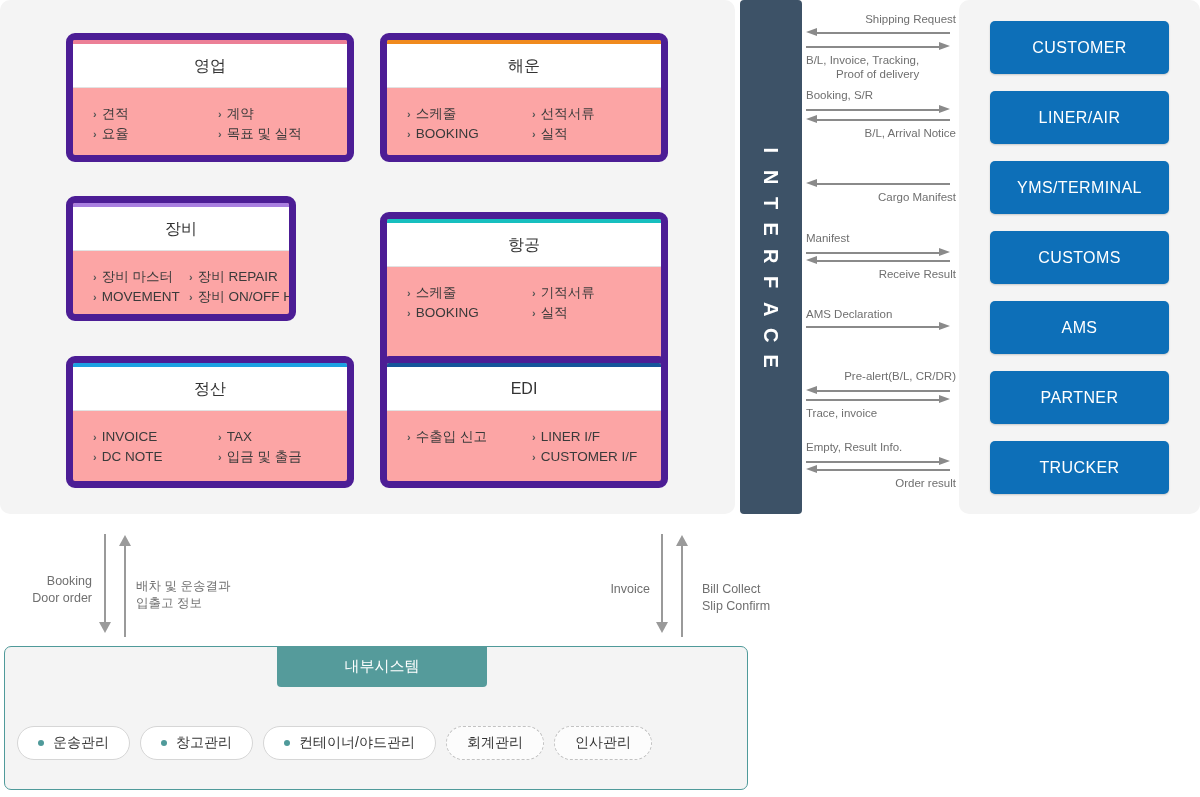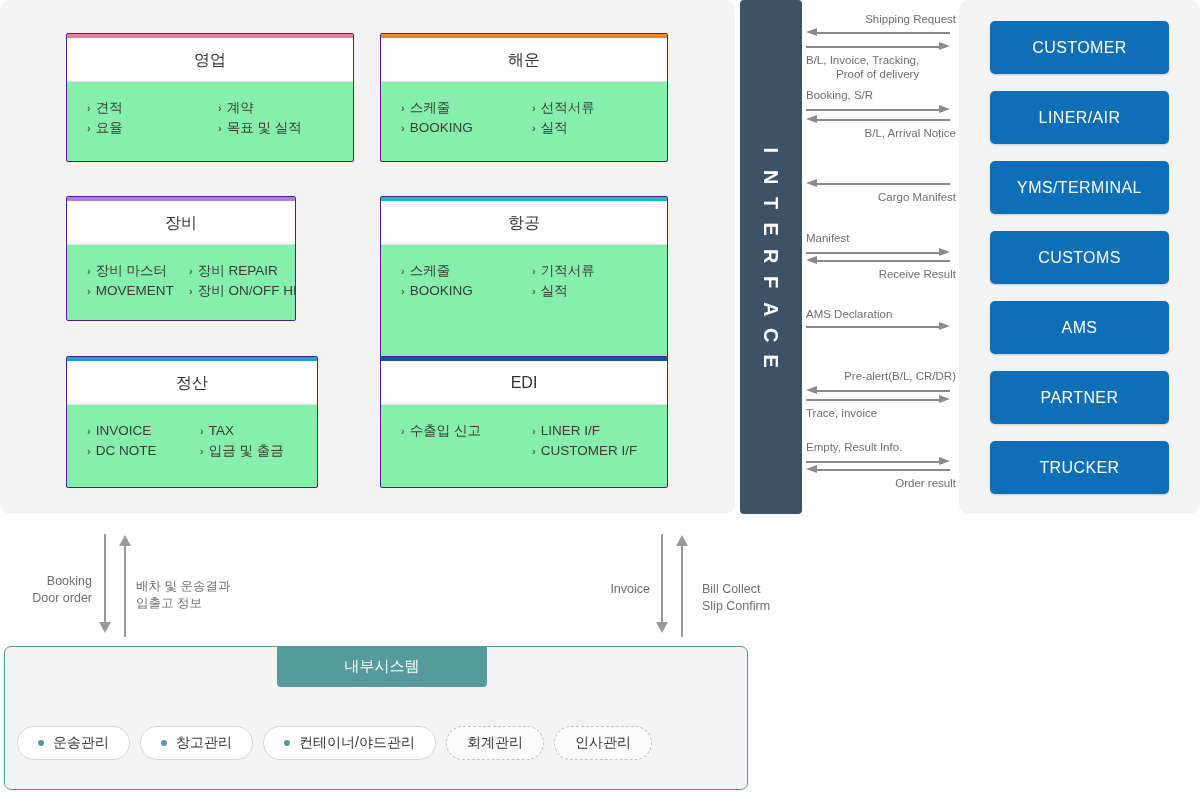--- a/index.html
+++ b/index.html
@@ -12,22 +12,22 @@
     color:#333;
     -webkit-font-smoothing:antialiased;
   }
 
   
   #modules-panel{
     position:absolute;left:0;top:0;width:735px;height:514px;
     background:#f4f4f4;border-radius:10px;
   }
   .card{
-    position:absolute;background:#86efac;
-    border:1px solid #4c1d95;border-radius:2px;
+    position:absolute;background:#fca5a5;
+    border:7px solid #4c1d95;border-radius:9px;
     box-sizing:border-box;overflow:hidden;
   }
   .card-bar{height:4px;width:100%;}
   .card-title{
     height:43px;line-height:43px;text-align:center;
     font-size:16px;color:#333;border-bottom:1px solid #e2e2e2;
     background:#fff;
   }
   .card-body{
     display:flex;flex-wrap:wrap;padding:16px 0 0 0;
@@ -37,22 +37,22 @@
   .card-body .col:last-child{padding-left:8px;}
   .item{
     font-size:13.5px;color:#3a3a3a;line-height:20px;white-space:nowrap;
   }
   .item .chev{color:#555;font-size:11px;margin-right:5px;font-weight:bold;}
 
   
   #card-sales{left:66px;top:33px;width:288px;height:129px;}
   #card-shipping{left:380px;top:33px;width:288px;height:129px;}
   #card-equipment{left:66px;top:196px;width:230px;height:125px;}
-  #card-air{left:380px;top:196px;width:288px;height:162px;}
-  #card-settlement{left:66px;top:356px;width:252px;height:132px;}
+  #card-air{left:380px;top:212px;width:288px;height:162px;}
+  #card-settlement{left:66px;top:356px;width:288px;height:132px;}
   #card-edi{left:380px;top:356px;width:288px;height:132px;}
 
   
   #interface-bar{
     position:absolute;left:740px;top:0;width:62px;height:514px;
     background:#3d5267;border-radius:4px;
     display:flex;align-items:center;justify-content:center;
   }
   #interface-label{
     color:#ffffff;font-size:20px;font-weight:bold;letter-spacing:2px;

